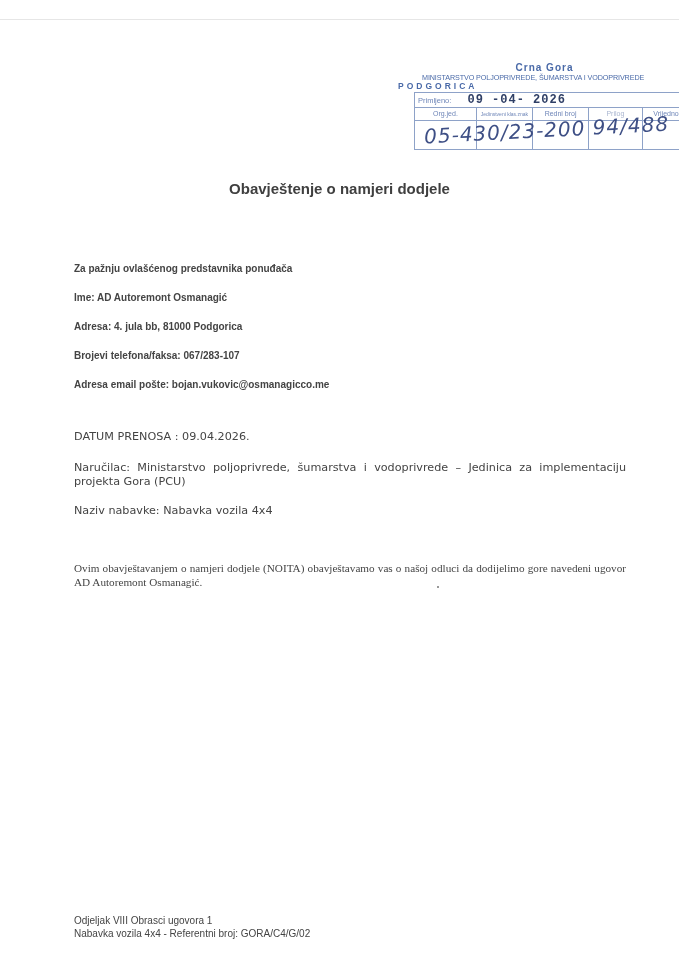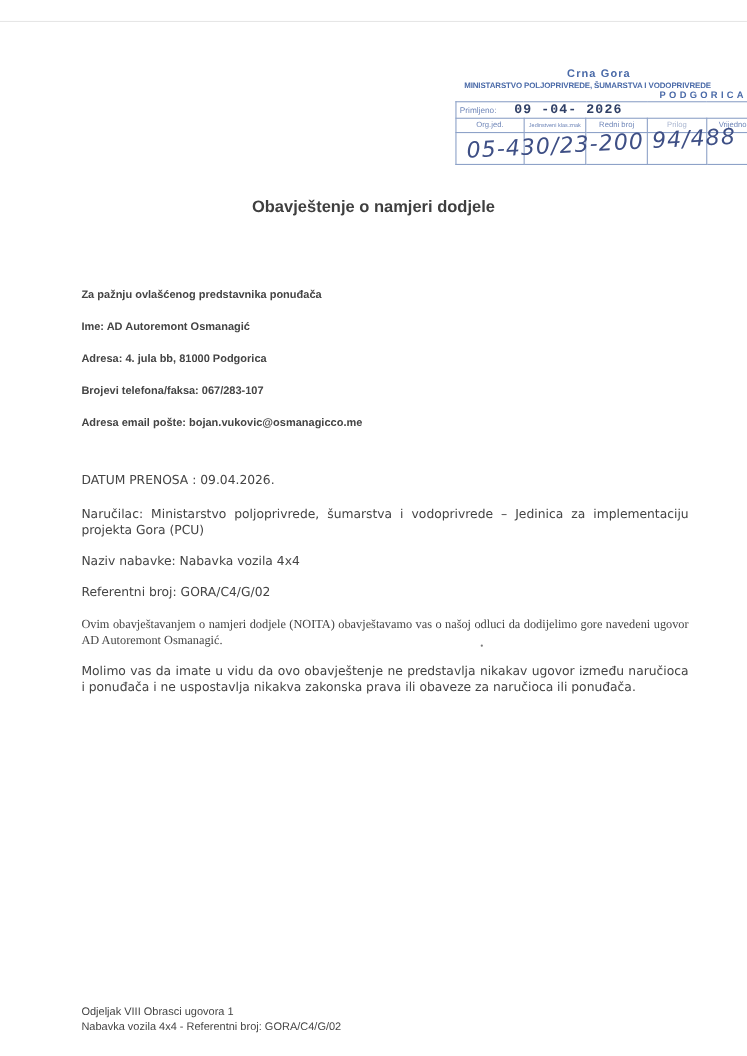--- a/index.html
+++ b/index.html
@@ -4,22 +4,22 @@
 <style>
   html, body { margin:0; padding:0; background:#ffffff; }
   body { width:679px; height:960px; position:relative; overflow:hidden;
          font-family:"Liberation Sans", sans-serif; color:#3a3a3a; }
   .page { position:absolute; left:0; top:16px; width:679px; height:960px; background:#fff; }
   .topline { position:absolute; left:0; top:3px; width:679px; height:1px; background:#e6e6e6; }
 
   
   .stamp { position:absolute; left:404px; top:46px; width:275px; color:#4a6aa8; }
   .stamp .country { text-align:center; font-size:10px; font-weight:bold; letter-spacing:1px; margin-left:6px; }
-  .stamp .ministry { font-size:7.2px; font-weight:bold; white-space:nowrap; letter-spacing:-0.1px; margin-top:0px;padding-left:18px; }
-  .stamp .city { text-align:right; font-size:8.5px; font-weight:bold; letter-spacing:3px; margin-top:-1px; margin-left:-6px; }
+  .stamp .ministry { font-size:7.2px; font-weight:normal; white-space:nowrap; letter-spacing:-0.1px; margin-top:0px;padding-left:18px; }
+  .stamp .city { text-align:left; font-size:8.5px; font-weight:bold; letter-spacing:3px; margin-top:-1px; margin-left:-6px; }
   .stamp table { border-collapse:collapse; width:282px; margin-left:10px; margin-top:1px; }
   .stamp td { border:1px solid #8ea2c8; padding:0; font-size:6px; text-align:center; color:#6f86b8; }
   .stamp .recv-row td { height:13px; text-align:left; font-size:7.5px; padding-left:3px; }
   .stamp .recv-date { font-family:"Liberation Mono", monospace; font-size:12px; color:#2f3f66; letter-spacing:1px; margin-left:14px; font-weight:bold; }
   .stamp .hdr-row td { height:12px; line-height:6px; }
   .stamp .val-row td { height:28px; }
   .hand { position:absolute; left:424px; top:102px; font-family:"DejaVu Sans", sans-serif;
           font-size:20px; color:#3e4f85; font-style:italic; letter-spacing:1px; white-space:nowrap; transform:rotate(-3deg); }
 
   .title { position:absolute; left:0; width:679px; top:164px; text-align:center;
@@ -84,23 +84,21 @@
     <div>Za pažnju ovlašćenog predstavnika ponuđača</div>
     <div>Ime: AD Autoremont Osmanagić</div>
     <div>Adresa: 4. jula bb, 81000 Podgorica</div>
     <div>Brojevi telefona/faksa: 067/283-107</div>
     <div>Adresa email pošte: bojan.vukovic@osmanagicco.me</div>
   </div>
 
   <div class="body-text b-date">DATUM PRENOSA : 09.04.2026.</div>
   <div class="body-text b-narucilac">Naručilac: Ministarstvo poljoprivrede, šumarstva i vodoprivrede – Jedinica za implementaciju projekta Gora (PCU)</div>
   <div class="body-text b-naziv">Naziv nabavke: Nabavka vozila 4x4</div>
-  <div class="body-text b-ref">Referentni broj: GORA/C4/G/02</div>
   <div class="body-text b-ovim">Ovim obavještavanjem o namjeri dodjele (NOITA) obavještavamo vas o našoj odluci da dodijelimo gore navedeni ugovor AD Autoremont Osmanagić.</div>
-  <div class="body-text b-molimo">Molimo vas da imate u vidu da ovo obavještenje ne predstavlja nikakav ugovor između naručioca i ponuđača i ne uspostavlja nikakva zakonska prava ili obaveze za naručioca ili ponuđača.</div>
 
   <div class="dot" style="left:437px;top:570px"></div>
 
   <div class="footer">
     <div>Odjeljak VIII Obrasci ugovora 1</div>
     <div>Nabavka vozila 4x4 - Referentni broj: GORA/C4/G/02</div>
   </div>
 </div>
 
 </body></html>

